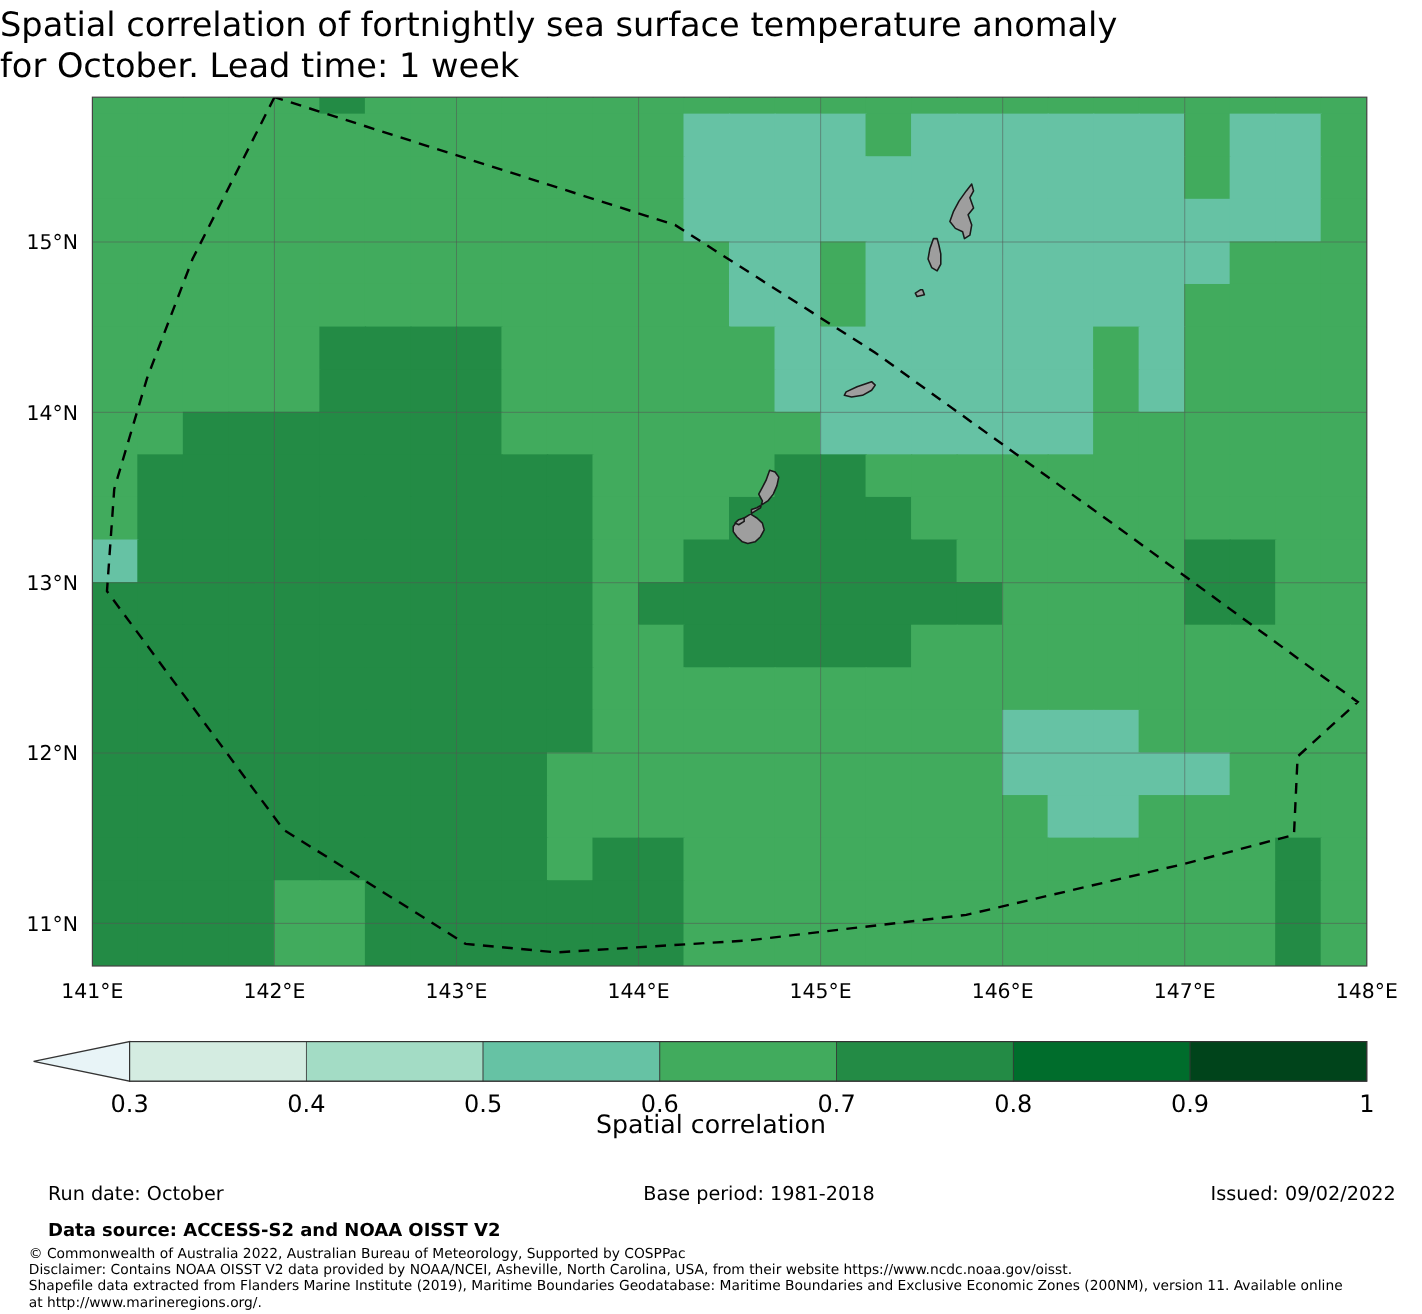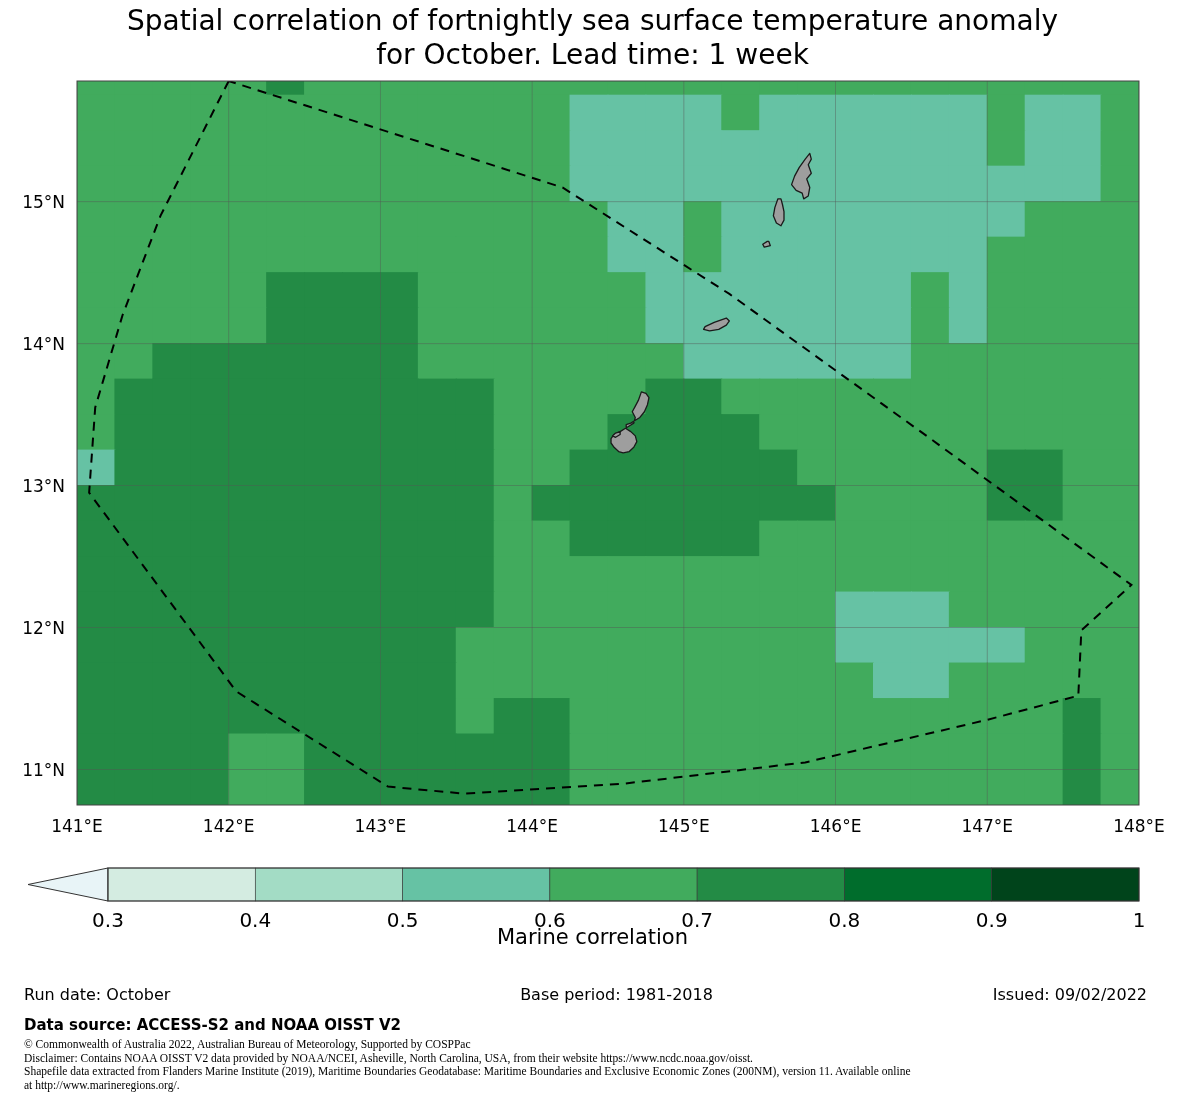--- a/index.html
+++ b/index.html
@@ -6,39 +6,39 @@
   body{
     width:1185px;height:1095px;
     background:#ffffff;
     font-family:"DejaVu Sans", sans-serif;
     color:#000000;
     overflow:hidden;
     position:relative;
   }
   #title{
     position:absolute;left:0;top:4px;width:1185px;
-    text-align:center;font-size:28px;line-height:34px;
+    font-size:28px;line-height:34px;
     font-family:"DejaVu Sans", sans-serif;
     white-space:pre-line;
   }
   #map-figure{position:absolute;left:0;top:0;width:1185px;height:1095px;}
   .axis-label{font-size:17px;font-family:"DejaVu Sans", sans-serif;}
   .cbar-tick{font-size:20px;font-family:"DejaVu Sans", sans-serif;}
   #cbar-title{
     position:absolute;left:0;top:925px;width:1185px;text-align:center;
     font-size:21px;
   }
-  .foot-row{position:absolute;font-size:16px;}
+  .foot-row{position:absolute;font-size:16px;margin-left:16px;}
   #run-date{left:24px;top:985px;}
   #base-period{left:0;top:985px;width:1185px;text-align:center;padding-left:24px;}
   #issued{left:0;top:985px;width:1185px;text-align:right;padding-right:38px;box-sizing:border-box;}
   #data-source{left:24px;top:1016px;font-size:15px;font-weight:bold;}
   #fineprint{
     position:absolute;left:24px;top:1038px;width:1150px;
-    font-size:11.5px;line-height:13.6px;white-space:pre-line;font-family:Liberation Serif, serif;
+    font-size:11.5px;line-height:13.6px;white-space:pre-line;
   }
 </style>
 </head>
 <body>
 
 <div id="title">Spatial correlation of fortnightly sea surface temperature anomaly
 for October. Lead time: 1 week</div>
 
 <svg id="map-figure" width="1185" height="1095" viewBox="0 0 1185 1095">
   <defs>
@@ -700,21 +700,21 @@
       <text x="255.28571428571428" y="927" text-anchor="middle" class="cbar-tick" fill="#000">0.4</text>
       <text x="402.57142857142856" y="927" text-anchor="middle" class="cbar-tick" fill="#000">0.5</text>
       <text x="549.8571428571429" y="927" text-anchor="middle" class="cbar-tick" fill="#000">0.6</text>
       <text x="697.1428571428571" y="927" text-anchor="middle" class="cbar-tick" fill="#000">0.7</text>
       <text x="844.4285714285713" y="927" text-anchor="middle" class="cbar-tick" fill="#000">0.8</text>
       <text x="991.7142857142857" y="927" text-anchor="middle" class="cbar-tick" fill="#000">0.9</text>
       <text x="1139" y="927" text-anchor="middle" class="cbar-tick" fill="#000">1</text>
     </g>
 </svg>
 
-<div id="cbar-title">Marine correlation</div>
+<div id="cbar-title">Spatial correlation</div>
 
 <div class="foot-row" id="run-date">Run date: October</div>
 <div class="foot-row" id="base-period">Base period: 1981-2018</div>
 <div class="foot-row" id="issued">Issued: 09/02/2022</div>
 <div class="foot-row" id="data-source">Data source: ACCESS-S2 and NOAA OISST V2</div>
 <div id="fineprint">© Commonwealth of Australia 2022, Australian Bureau of Meteorology, Supported by COSPPac
 Disclaimer: Contains NOAA OISST V2 data provided by NOAA/NCEI, Asheville, North Carolina, USA, from their website https://www.ncdc.noaa.gov/oisst.
 Shapefile data extracted from Flanders Marine Institute (2019), Maritime Boundaries Geodatabase: Maritime Boundaries and Exclusive Economic Zones (200NM), version 11. Available online
 at http://www.marineregions.org/.</div>
 

